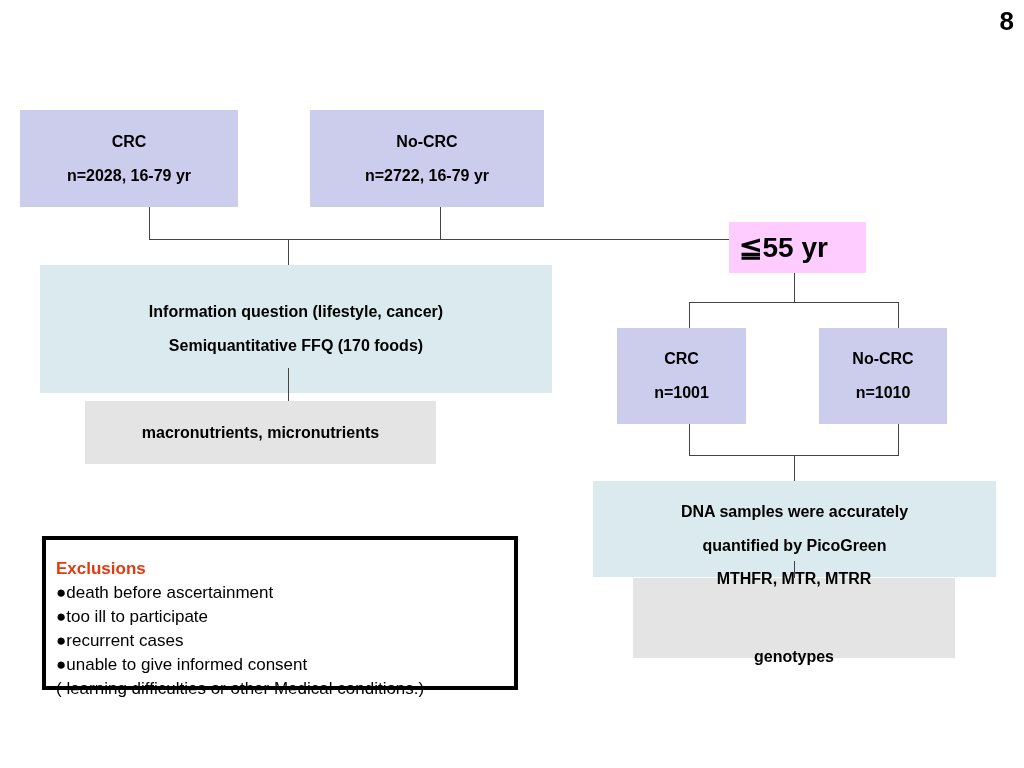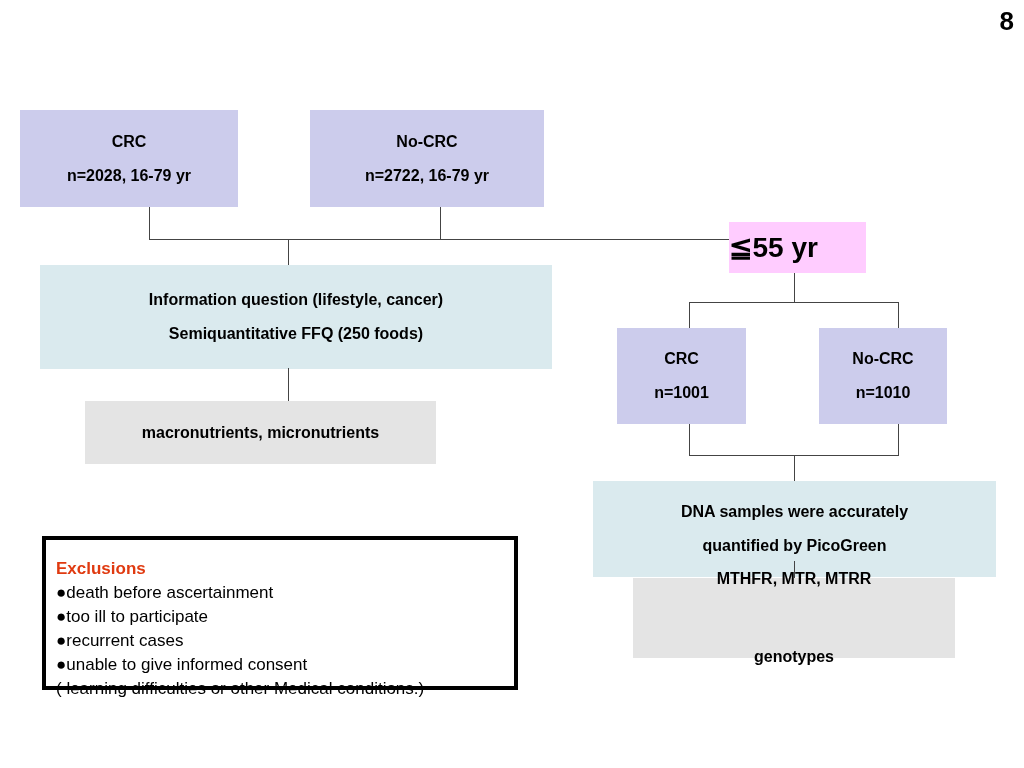--- a/index.html
+++ b/index.html
@@ -30,31 +30,31 @@
 <div class="box purple" style="left:310px;top:110px;width:234px;height:97px;">
   <span>No-CRC</span>
   <span>n=2722, 16-79 yr</span>
 </div>
 
 <div class="vl" style="left:149px;top:207px;height:33px;"></div>
 <div class="vl" style="left:440px;top:207px;height:33px;"></div>
 <div class="hl" style="left:149px;top:239px;width:580px;"></div>
 <div class="vl" style="left:288px;top:240px;height:25px;"></div>
 
-<div class="box teal" style="left:40px;top:265px;width:512px;height:104px;">
+<div class="box teal" style="left:40px;top:265px;width:512px;height:128px;">
   <span>Information question (lifestyle, cancer)</span>
-  <span>Semiquantitative FFQ (250 foods)</span>
+  <span>Semiquantitative FFQ (170 foods)</span>
 </div>
 <div class="vl" style="left:288px;top:368px;height:33px;"></div>
 
 <div class="box gray" style="left:85px;top:401px;width:351px;height:63px;">
   <span>macronutrients, micronutrients</span>
 </div>
 
-<div class="box pink" style="left:729px;top:222px;width:137px;height:51px;font-size:28px;justify-content:center;align-items:flex-start;">
+<div class="box pink" style="left:729px;top:222px;width:137px;height:51px;font-size:28px;justify-content:center;align-items:flex-start;padding-left:10px;">
   <span>≦55 yr</span>
 </div>
 <div class="vl" style="left:794px;top:273px;height:30px;"></div>
 <div class="hl" style="left:689px;top:302px;width:210px;"></div>
 <div class="vl" style="left:689px;top:302px;height:26px;"></div>
 <div class="vl" style="left:898px;top:302px;height:26px;"></div>
 
 <div class="box purple" style="left:617px;top:328px;width:129px;height:96px;">
   <span>CRC</span>
   <span>n=1001</span>

